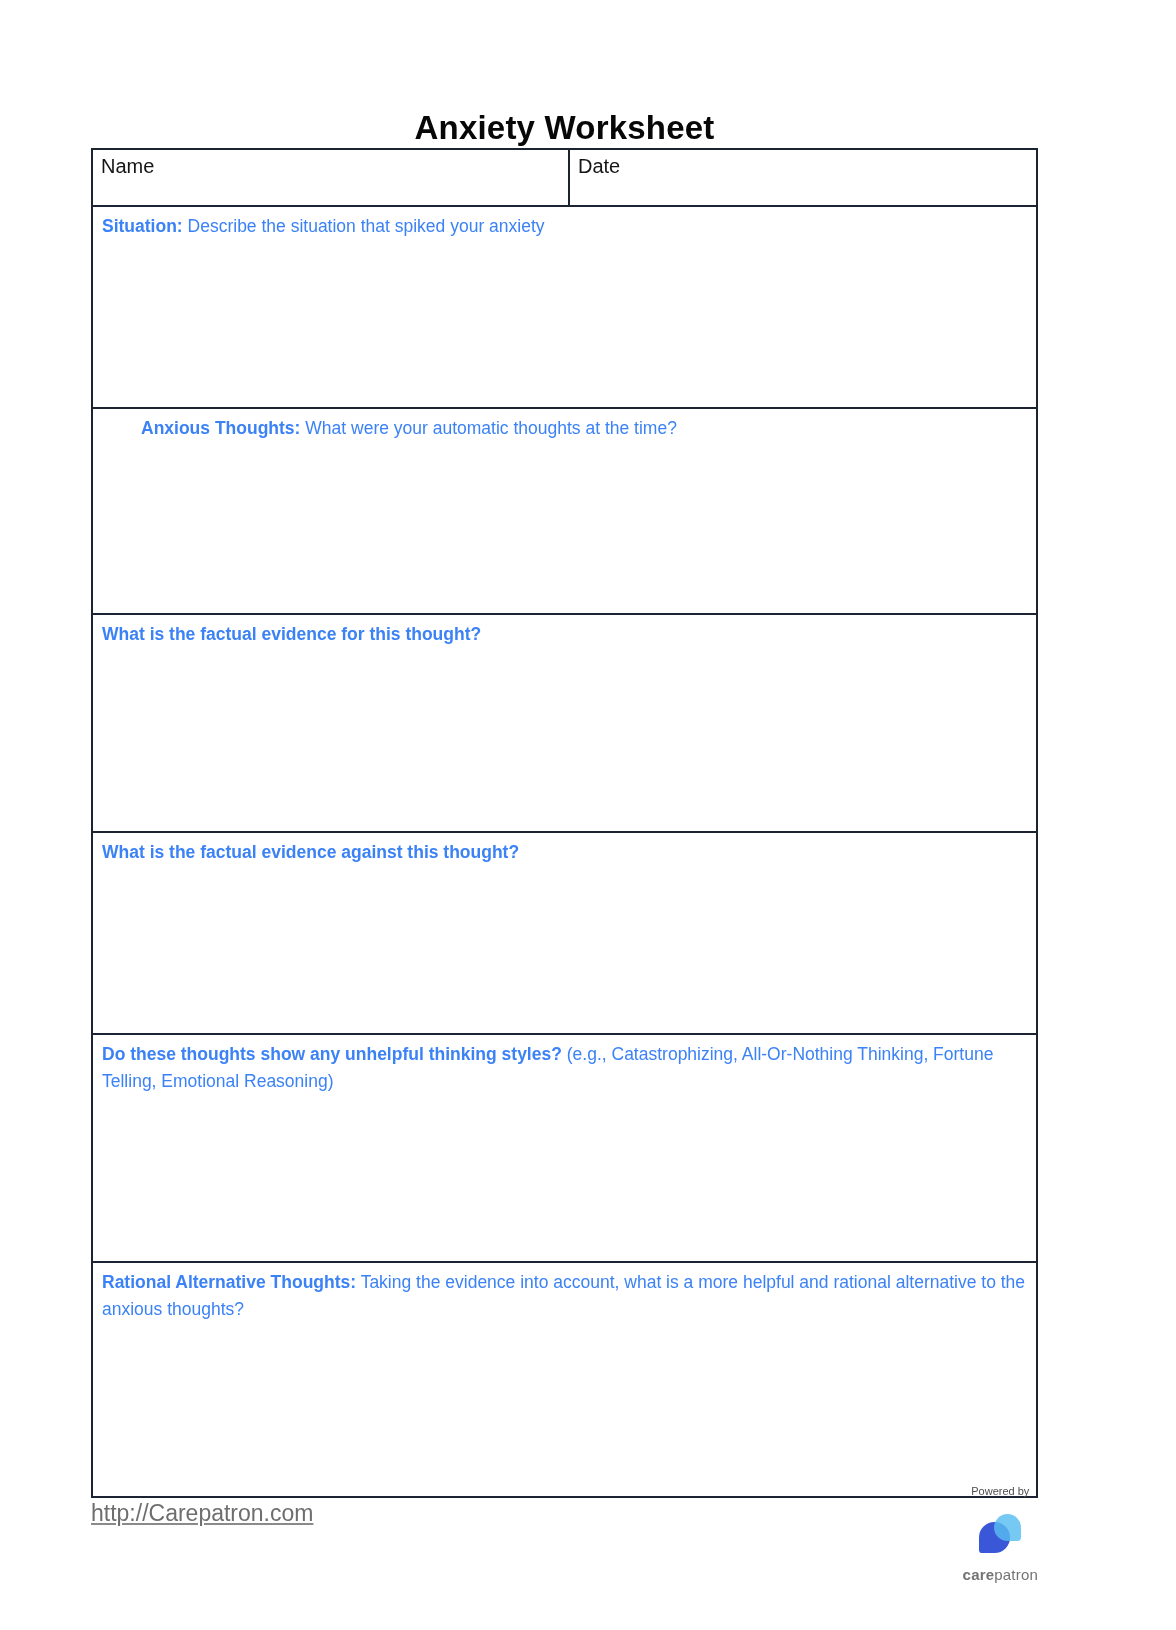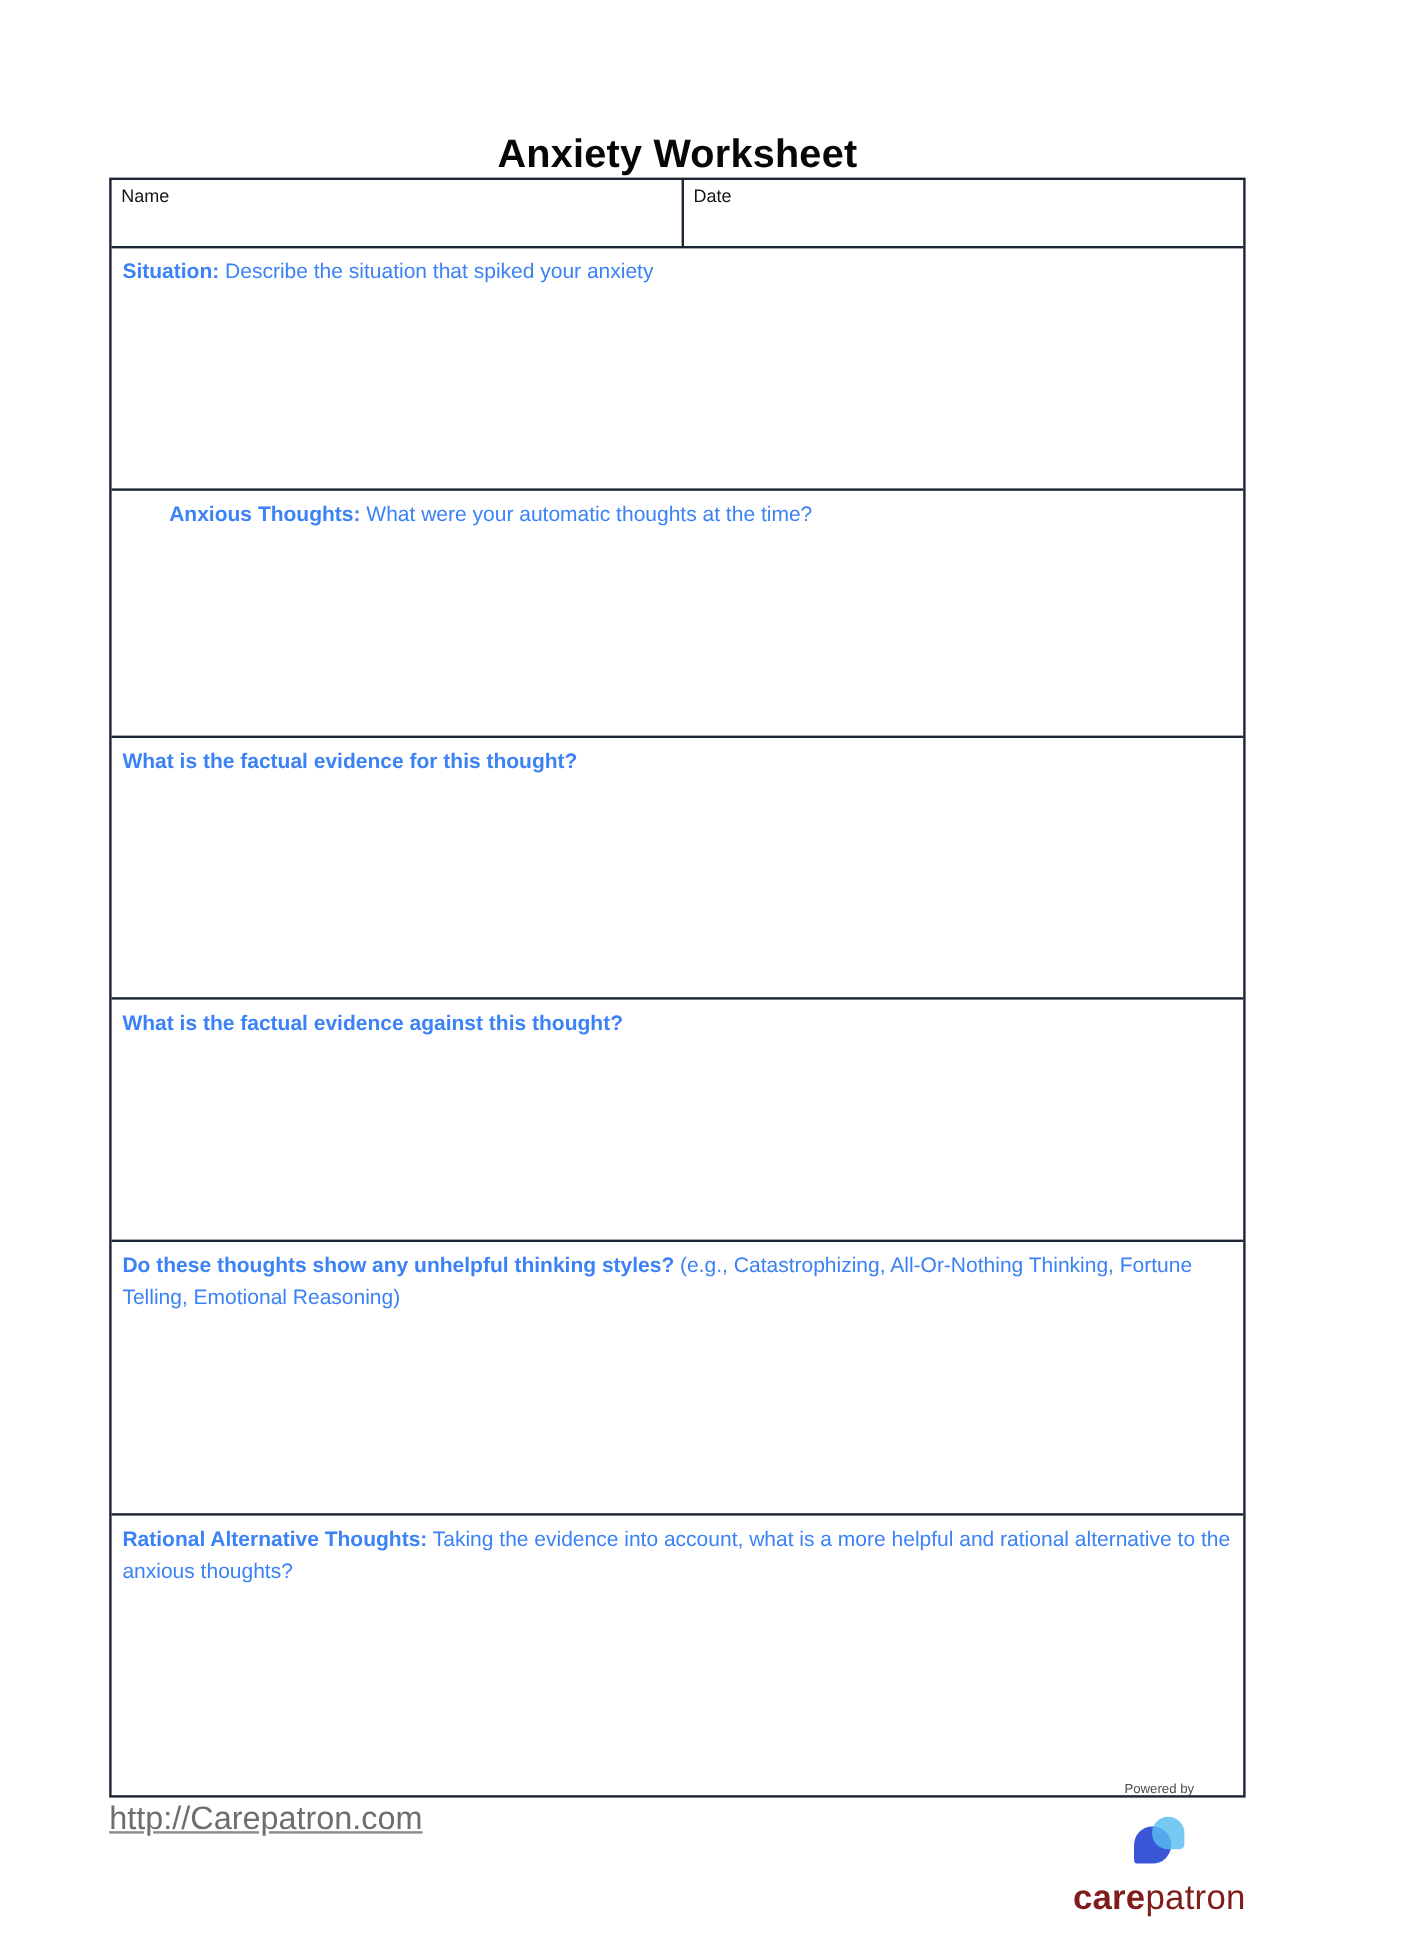--- a/index.html
+++ b/index.html
@@ -22,41 +22,41 @@
     letter-spacing:0.2px;
     margin-top:35px;
   }
   .formbox {
     position:absolute;
     left:91px; top:148px; width:947px;
     border:2px solid #1c2332;
     background:#ffffff;
   }
   .namedate { display:flex; height:55px; }
-  .cell { padding:5px 8px; font-size:15px; color:#151515; }
+  .cell { padding:5px 8px; font-size:20px; color:#151515; }
   .cell.name { width:477px; border-right:2px solid #1c2332; }
   .cell.date { flex:1; }
   .section {
     border-top:2px solid #1c2332;
     padding:6px 9px;
     font-size:17.5px;
     line-height:27px;
     color:#3b82f6;
   }
   .section b { font-weight:bold; }
   .s1 { height:202px; }
   .s2 { height:206px;padding-left:48px; }
   .s3 { height:218px; }
   .s4 { height:202px; }
   .s5 { height:228px; }
   .s6 { height:235px; }
   .footer-link {
     position:absolute;
     left:91px; top:1500px;
-    font-size:27px;
+    font-size:23px;
     color:#6e6e6e;
     text-decoration:underline;
     text-decoration-color:#8a8a8a;
   }
   .powered {
     position:absolute;
     right:138px; top:1490px;
     height:48px;
     display:flex;
     align-items:center;
@@ -77,22 +77,22 @@
     border-radius:50% 50% 50% 10%;
   }
   .bubble-light {
     position:absolute; right:0; top:0;
     width:27px; height:27px;
     background:#58bdf0;
     border-radius:50% 50% 14% 50%;
     opacity:0.82;
   }
   .brand {
-    font-size:29px;
-    color:#7f1d1d;
+    font-size:15px;
+    color:#737373;
     white-space:nowrap;
     letter-spacing:0.2px;
   }
   .brand .bold { font-weight:bold; }
 </style>
 </head>
 <body>
 
 <div class="page">
 

